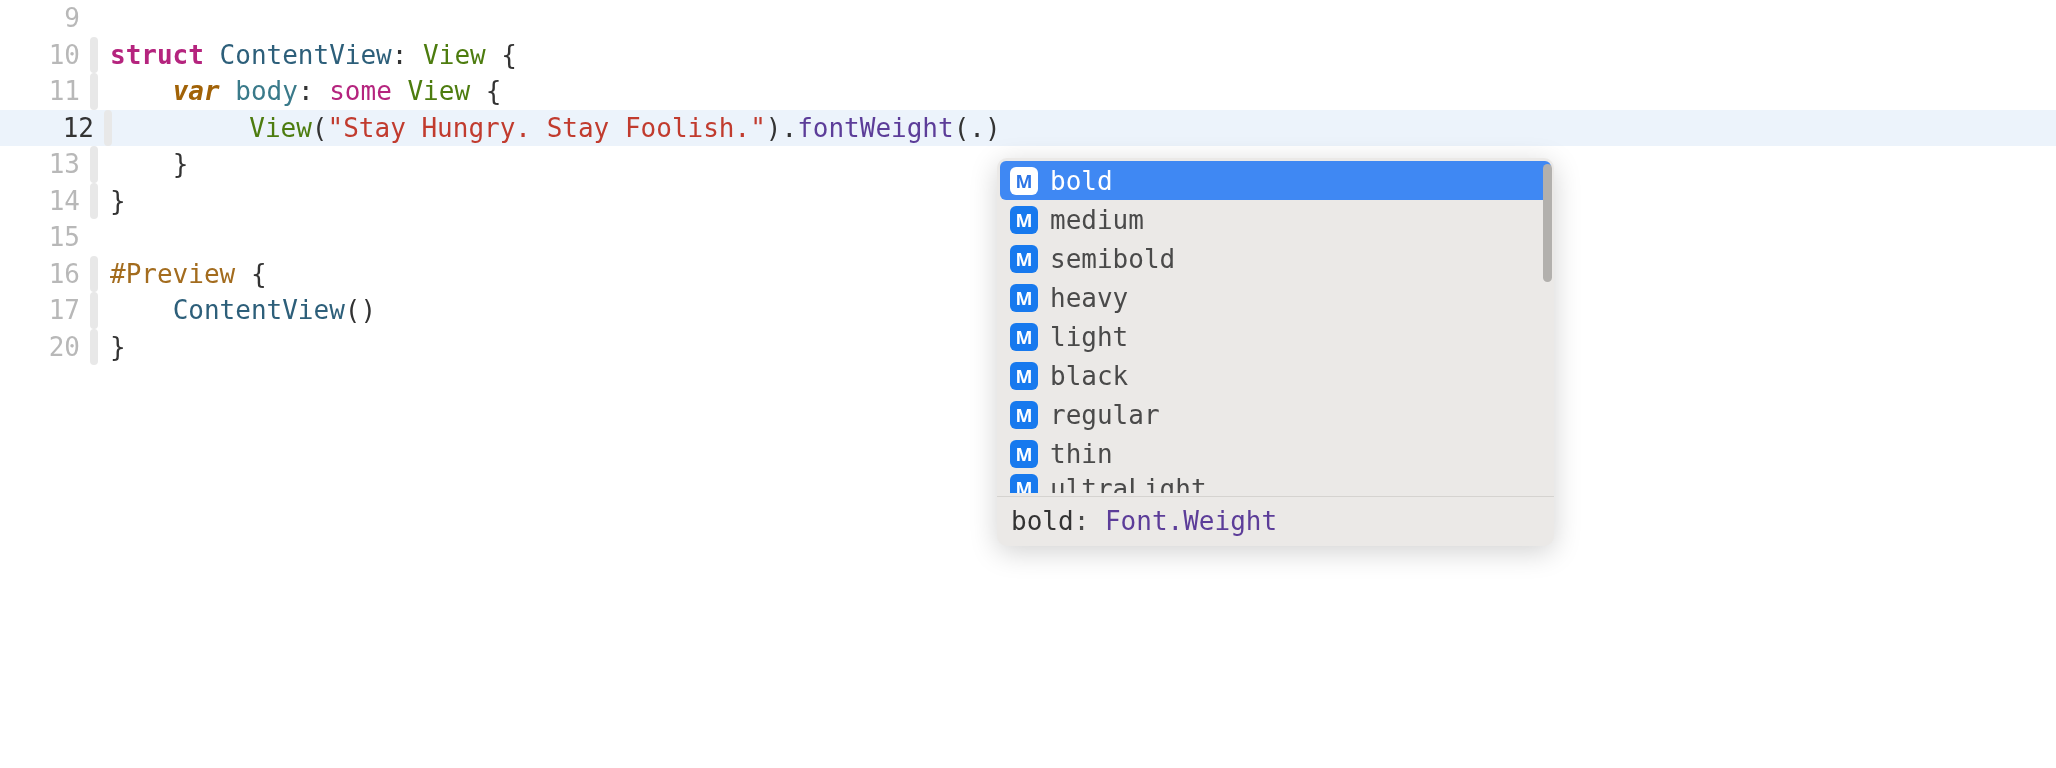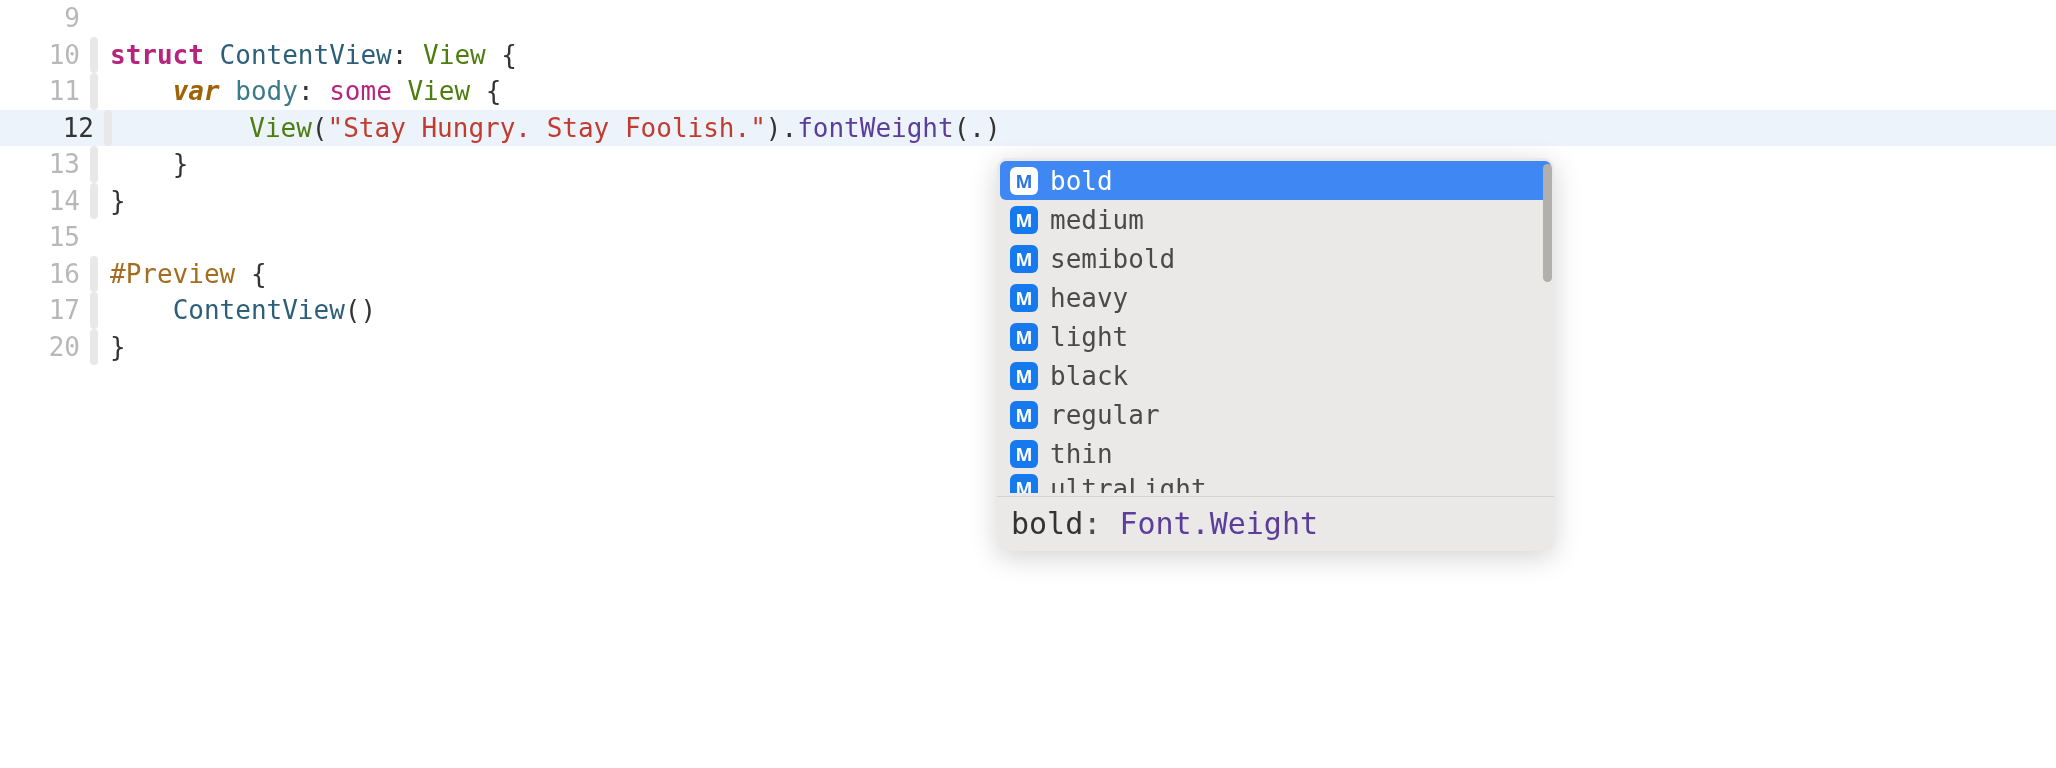--- a/index.html
+++ b/index.html
@@ -127,21 +127,21 @@
     }
     .autocomplete-item.partial {
       height: 20px;
       overflow: hidden;
       align-items: flex-start;
       padding-top: 1px;
     }
     .autocomplete-footer {
       border-top: 1px solid #d5d3d0;
       padding: 9px 14px 10px;
-      font-size: 30px;
+      font-size: 26px;
       color: #4a4a4a;
     }
     .footer-type {
       color: #5c3d99;
     }
     .footer-name {
       color: #333;
     }
     .scrollbar-thumb {
       position: absolute;

